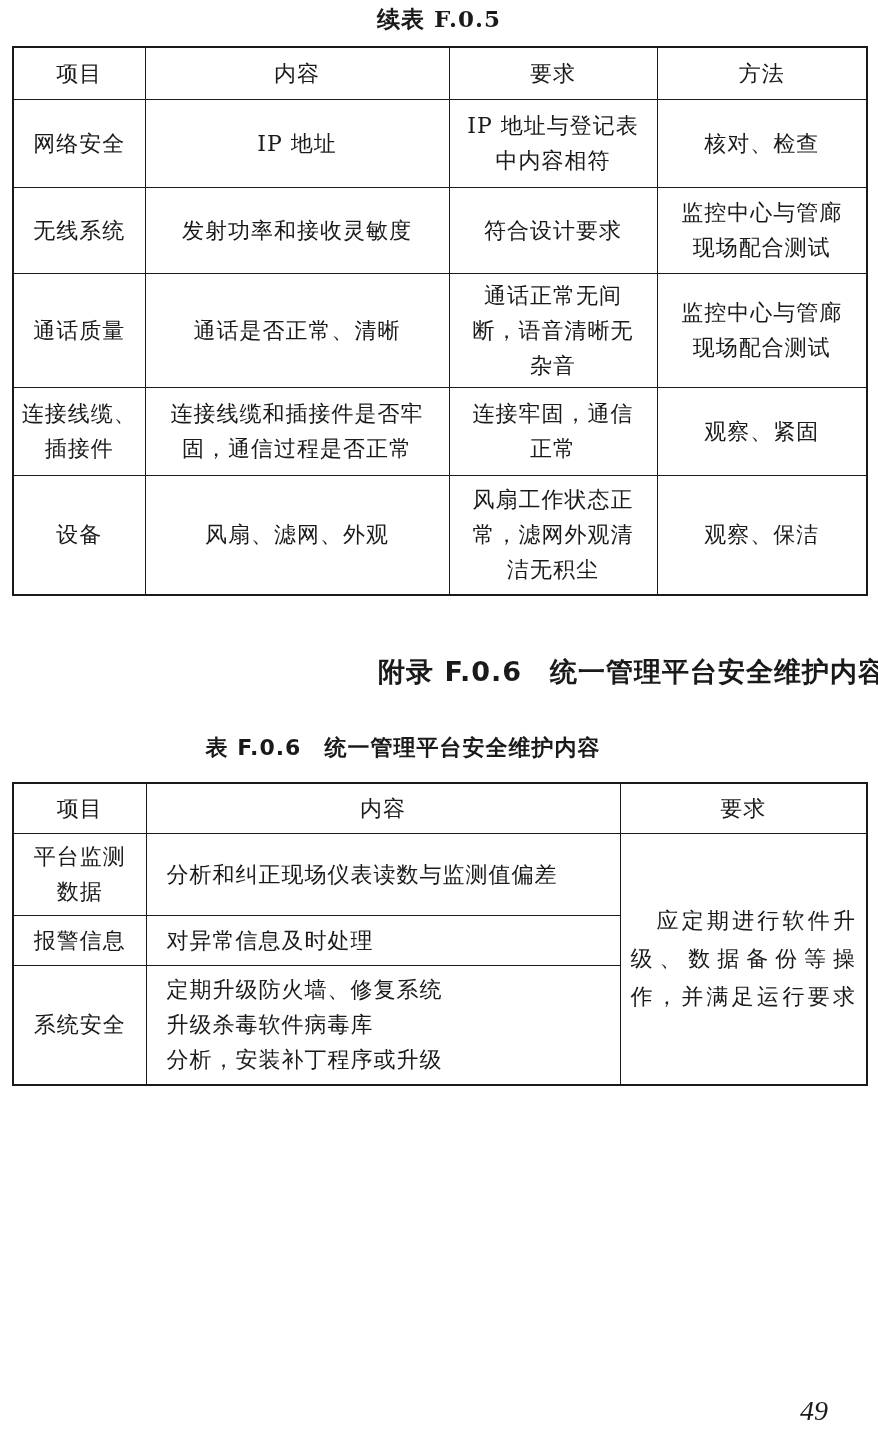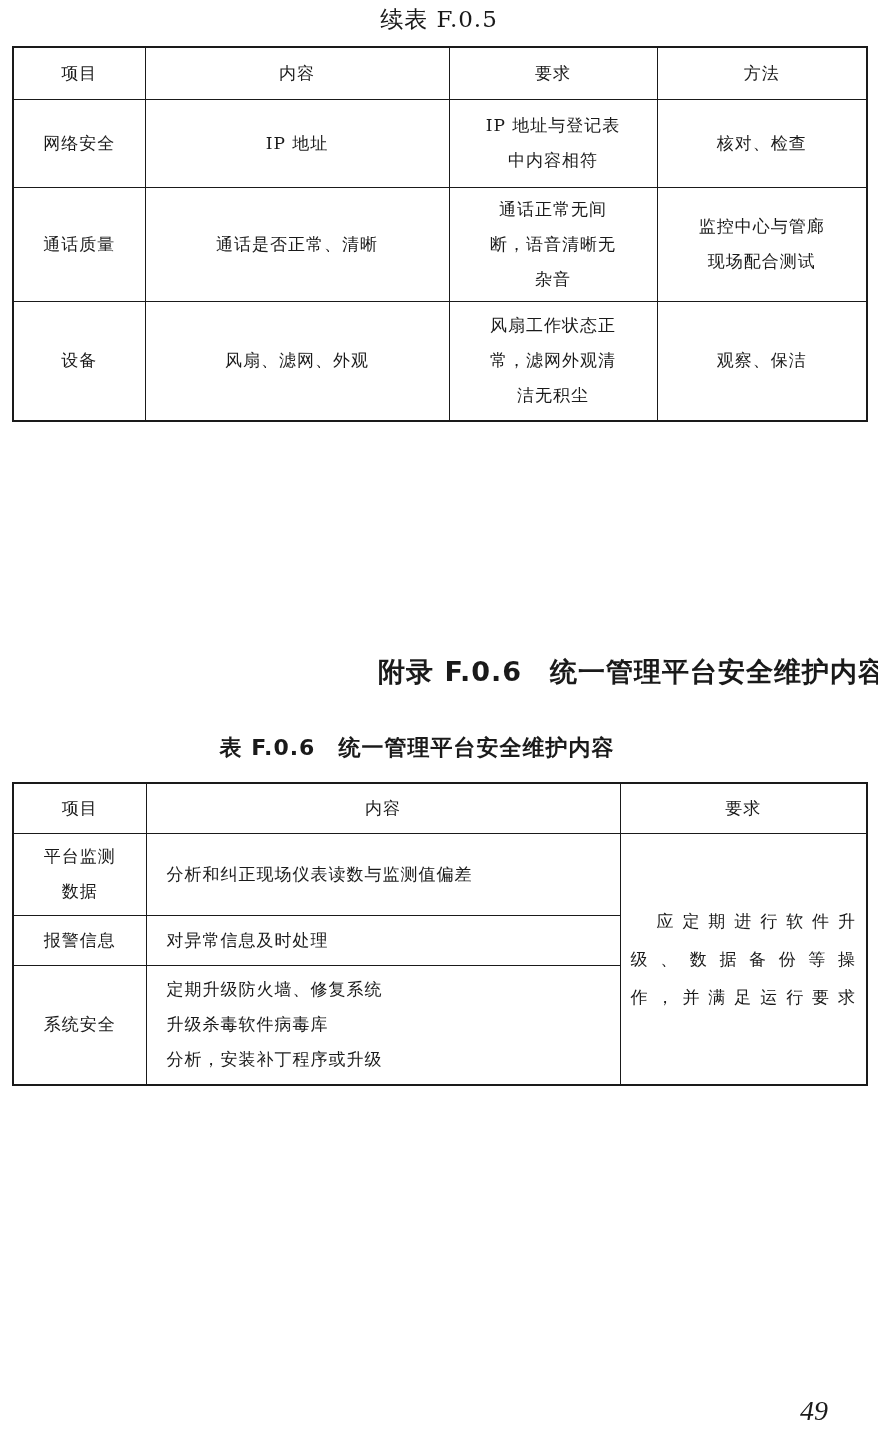--- a/index.html
+++ b/index.html
@@ -16,31 +16,32 @@
       color: #1a1a1a;
     }
     .caption-cont {
       position: absolute;
       top: 4px;
       left: 0;
       width: 878px;
       text-align: center;
       font-size: 23px;
       letter-spacing: 1px;
+      font-weight: bold;
     }
     table {
       border-collapse: collapse;
       position: absolute;
       table-layout: fixed;
     }
     td {
       border: 1.5px solid #1a1a1a;
       text-align: center;
       vertical-align: middle;
-      font-size: 17px;
+      font-size: 22px;
       line-height: 35px;
       padding: 0 6px;
       letter-spacing: 1px;
     }
     table.t1 {
       top: 46px;
       left: 12px;
       width: 854px;
       border: 2.5px solid #1a1a1a;
     }
@@ -69,21 +70,20 @@
     .table-title {
       position: absolute;
       top: 733px;
       left: 0;
       width: 806px;
       text-align: center;
       font-size: 22px;
       font-weight: bold;
       letter-spacing: 1px;
       font-family: "DejaVu Sans", "Liberation Sans", sans-serif;
-      margin-left: 14px;
     }
     table.t2 {
       top: 782px;
       left: 12px;
       width: 854px;
       border: 2.5px solid #1a1a1a;
     }
     table.t2 col.c1 { width: 133px; }
     table.t2 col.c2 { width: 474px; }
     table.t2 col.c3 { width: 247px; }
@@ -143,36 +143,68 @@
           <span class="line">IP 地址</span>
         </td>
     <td>
       <span class="line">IP 地址与登记表</span>
       <span class="line">中内容相符</span>
     </td>
     <td>
           <span class="line">核对、检查</span>
         </td>
   </tr>
+  <tr class="r2">
+    <td>
+          <span class="line">无线系统</span>
+        </td>
+    <td>
+          <span class="line">发射功率和接收灵敏度</span>
+        </td>
+    <td>
+          <span class="line">符合设计要求</span>
+        </td>
+    <td>
+      <span class="line">监控中心与管廊</span>
+      <span class="line">现场配合测试</span>
+    </td>
+  </tr>
   <tr class="r3">
     <td>
           <span class="line">通话质量</span>
         </td>
     <td>
           <span class="line">通话是否正常、清晰</span>
         </td>
     <td>
       <span class="line">通话正常无间</span>
       <span class="line">断，语音清晰无</span>
       <span class="line">杂音</span>
     </td>
     <td>
       <span class="line">监控中心与管廊</span>
       <span class="line">现场配合测试</span>
     </td>
+  </tr>
+  <tr class="r4">
+    <td>
+      <span class="line">连接线缆、</span>
+      <span class="line">插接件</span>
+    </td>
+    <td>
+      <span class="line">连接线缆和插接件是否牢</span>
+      <span class="line">固，通信过程是否正常</span>
+    </td>
+    <td>
+      <span class="line">连接牢固，通信</span>
+      <span class="line">正常</span>
+    </td>
+    <td>
+          <span class="line">观察、紧固</span>
+        </td>
   </tr>
   <tr class="r5">
     <td>
           <span class="line">设备</span>
         </td>
     <td>
           <span class="line">风扇、滤网、外观</span>
         </td>
     <td>
       <span class="line">风扇工作状态正</span>

